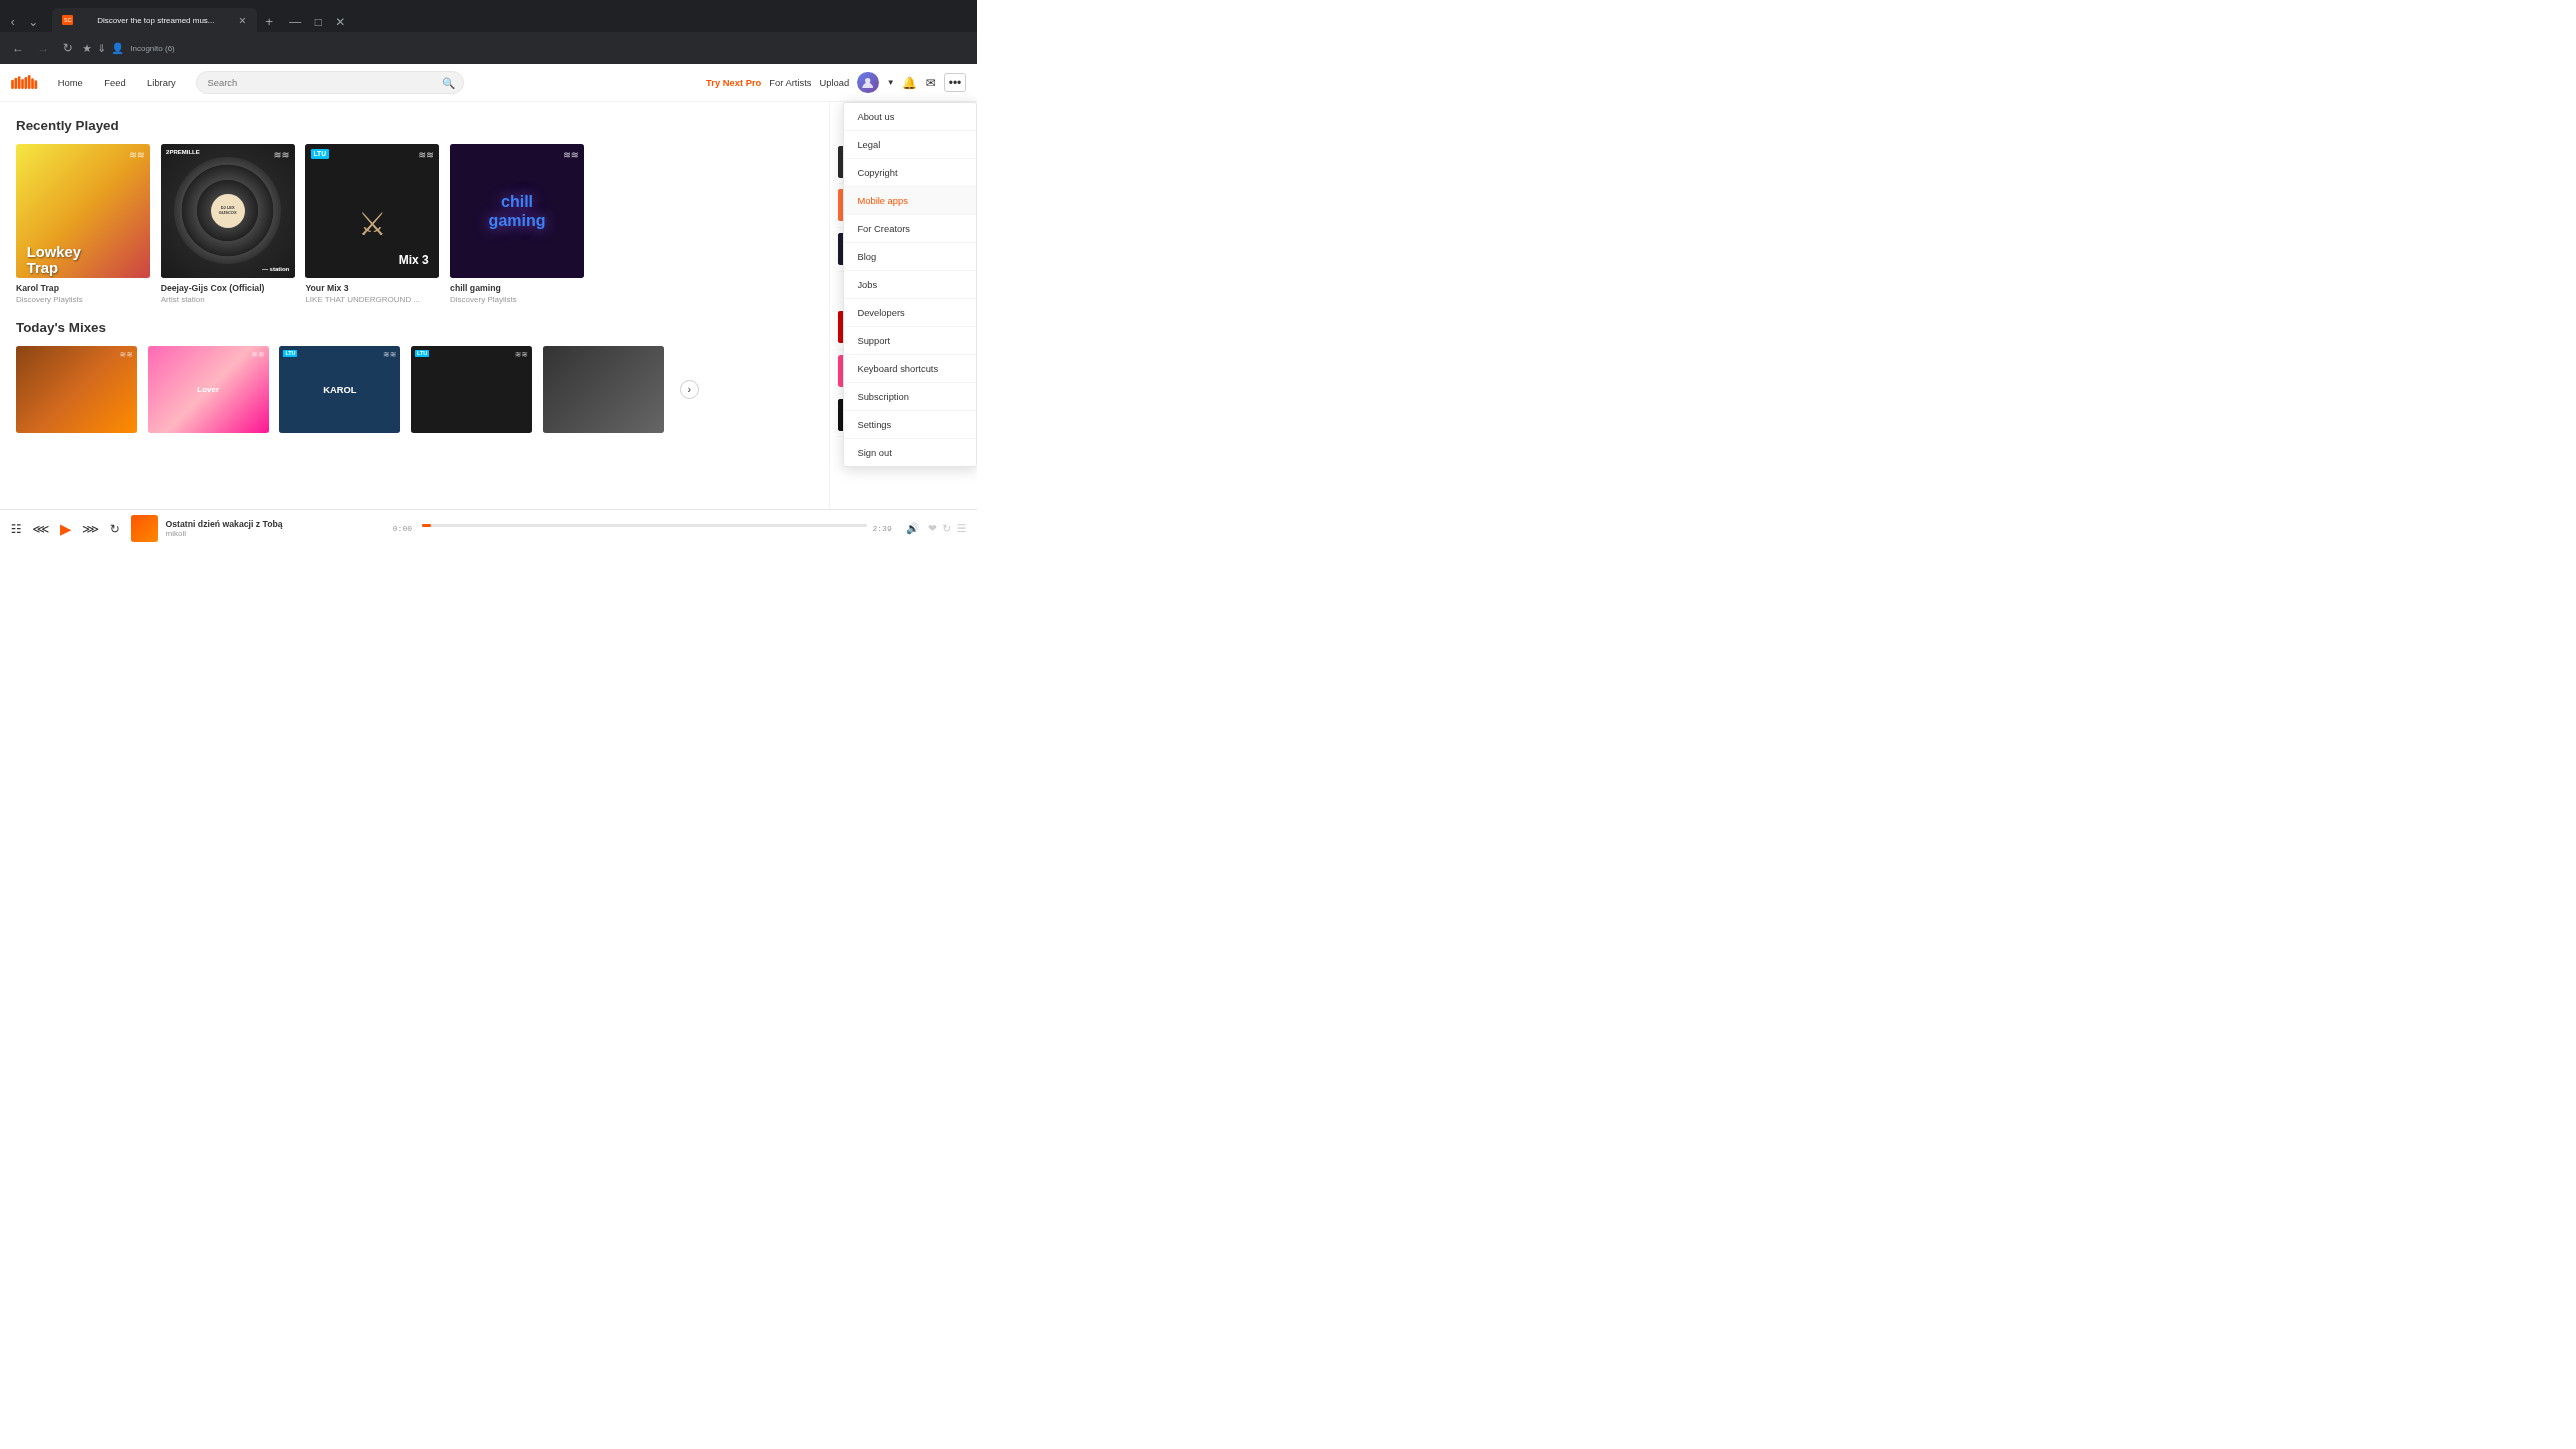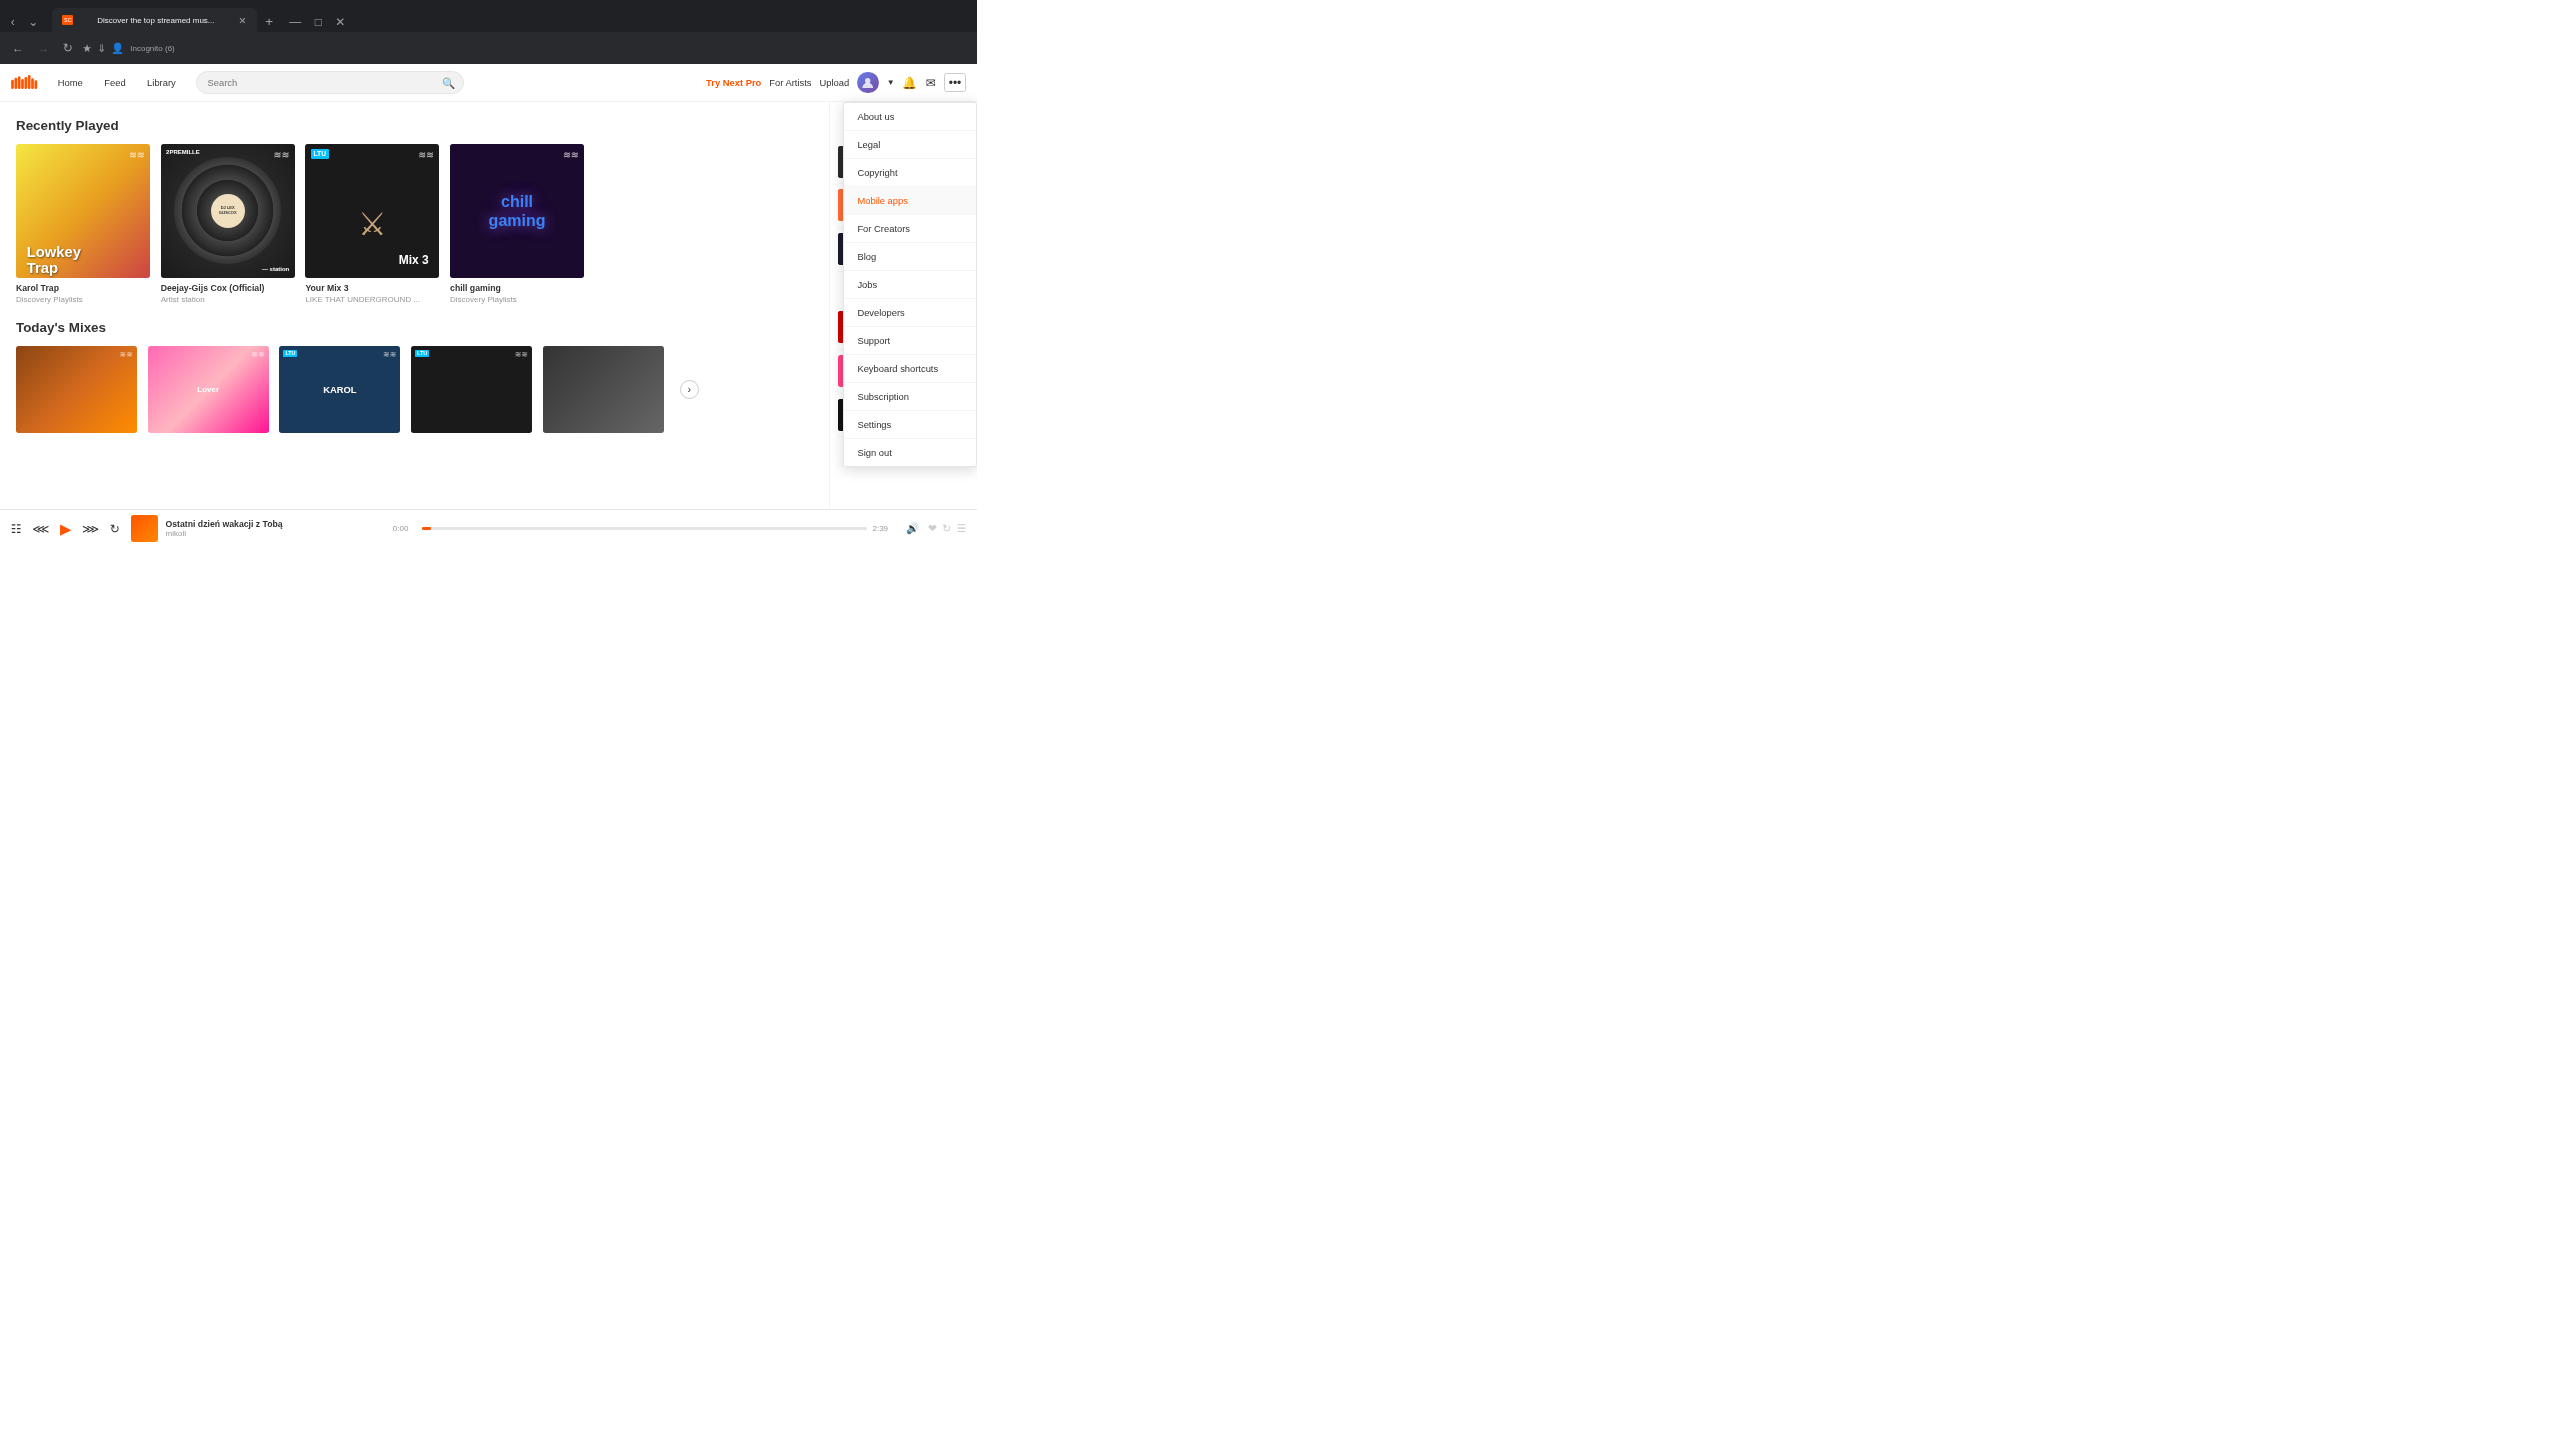--- a/index.html
+++ b/index.html
@@ -111,21 +111,21 @@
     
     .player-bar { background: #fff; border-top: 0.7px solid #e5e5e5; height: 38px; display: flex; align-items: center; padding: 0 10.7px; gap: 10.7px; position: relative; }
     .player-controls { display: flex; align-items: center; gap: 10.7px; }
     .player-btn { background: none; border: none; color: #333; font-size: 12px; cursor: pointer; }
     .player-track { display: flex; align-items: center; gap: 8px; flex: 1; }
     .player-thumb { width: 27px; height: 27px; border-radius: 2.7px; overflow: hidden; flex-shrink: 0; }
     .player-thumb-bg { width: 100%; height: 100%; background: linear-gradient(135deg, #ff5500, #ff8800); }
     .player-info { flex: 1; }
     .player-title { font-size: 8.7px; font-weight: 600; color: #333; }
     .player-artist { font-size: 8px; color: #999; }
-    .player-progress { flex: 2; display: flex; align-items: center; gap: 5.4px; }
+    .player-progress { flex: 2; display: flex; align-items: flex-start; gap: 5.4px; font-family: Liberation Mono, monospace; }
     .progress-time { font-size: 8px; color: #999; min-width: 23.5px; }
     .progress-bar { flex: 1; height: 2.7px; background: #e5e5e5; border-radius: 1.3px; cursor: pointer; position: relative; }
     .progress-fill { height: 100%; background: #ff5500; border-radius: 1.3px; width: 2%; }
     .player-right { display: flex; align-items: center; gap: 8px; }
     .volume-icon { color: #333; font-size: 10.7px; cursor: pointer; }
     .player-actions { display: flex; gap: 5.4px; align-items: center; }
     .action-btn { background: none; border: none; color: #ccc; font-size: 10.7px; cursor: pointer; }
 
     
     .status-bar { background: #2e2e2e; height: 13.4px; display: flex; align-items: center; padding: 0 8px; }

